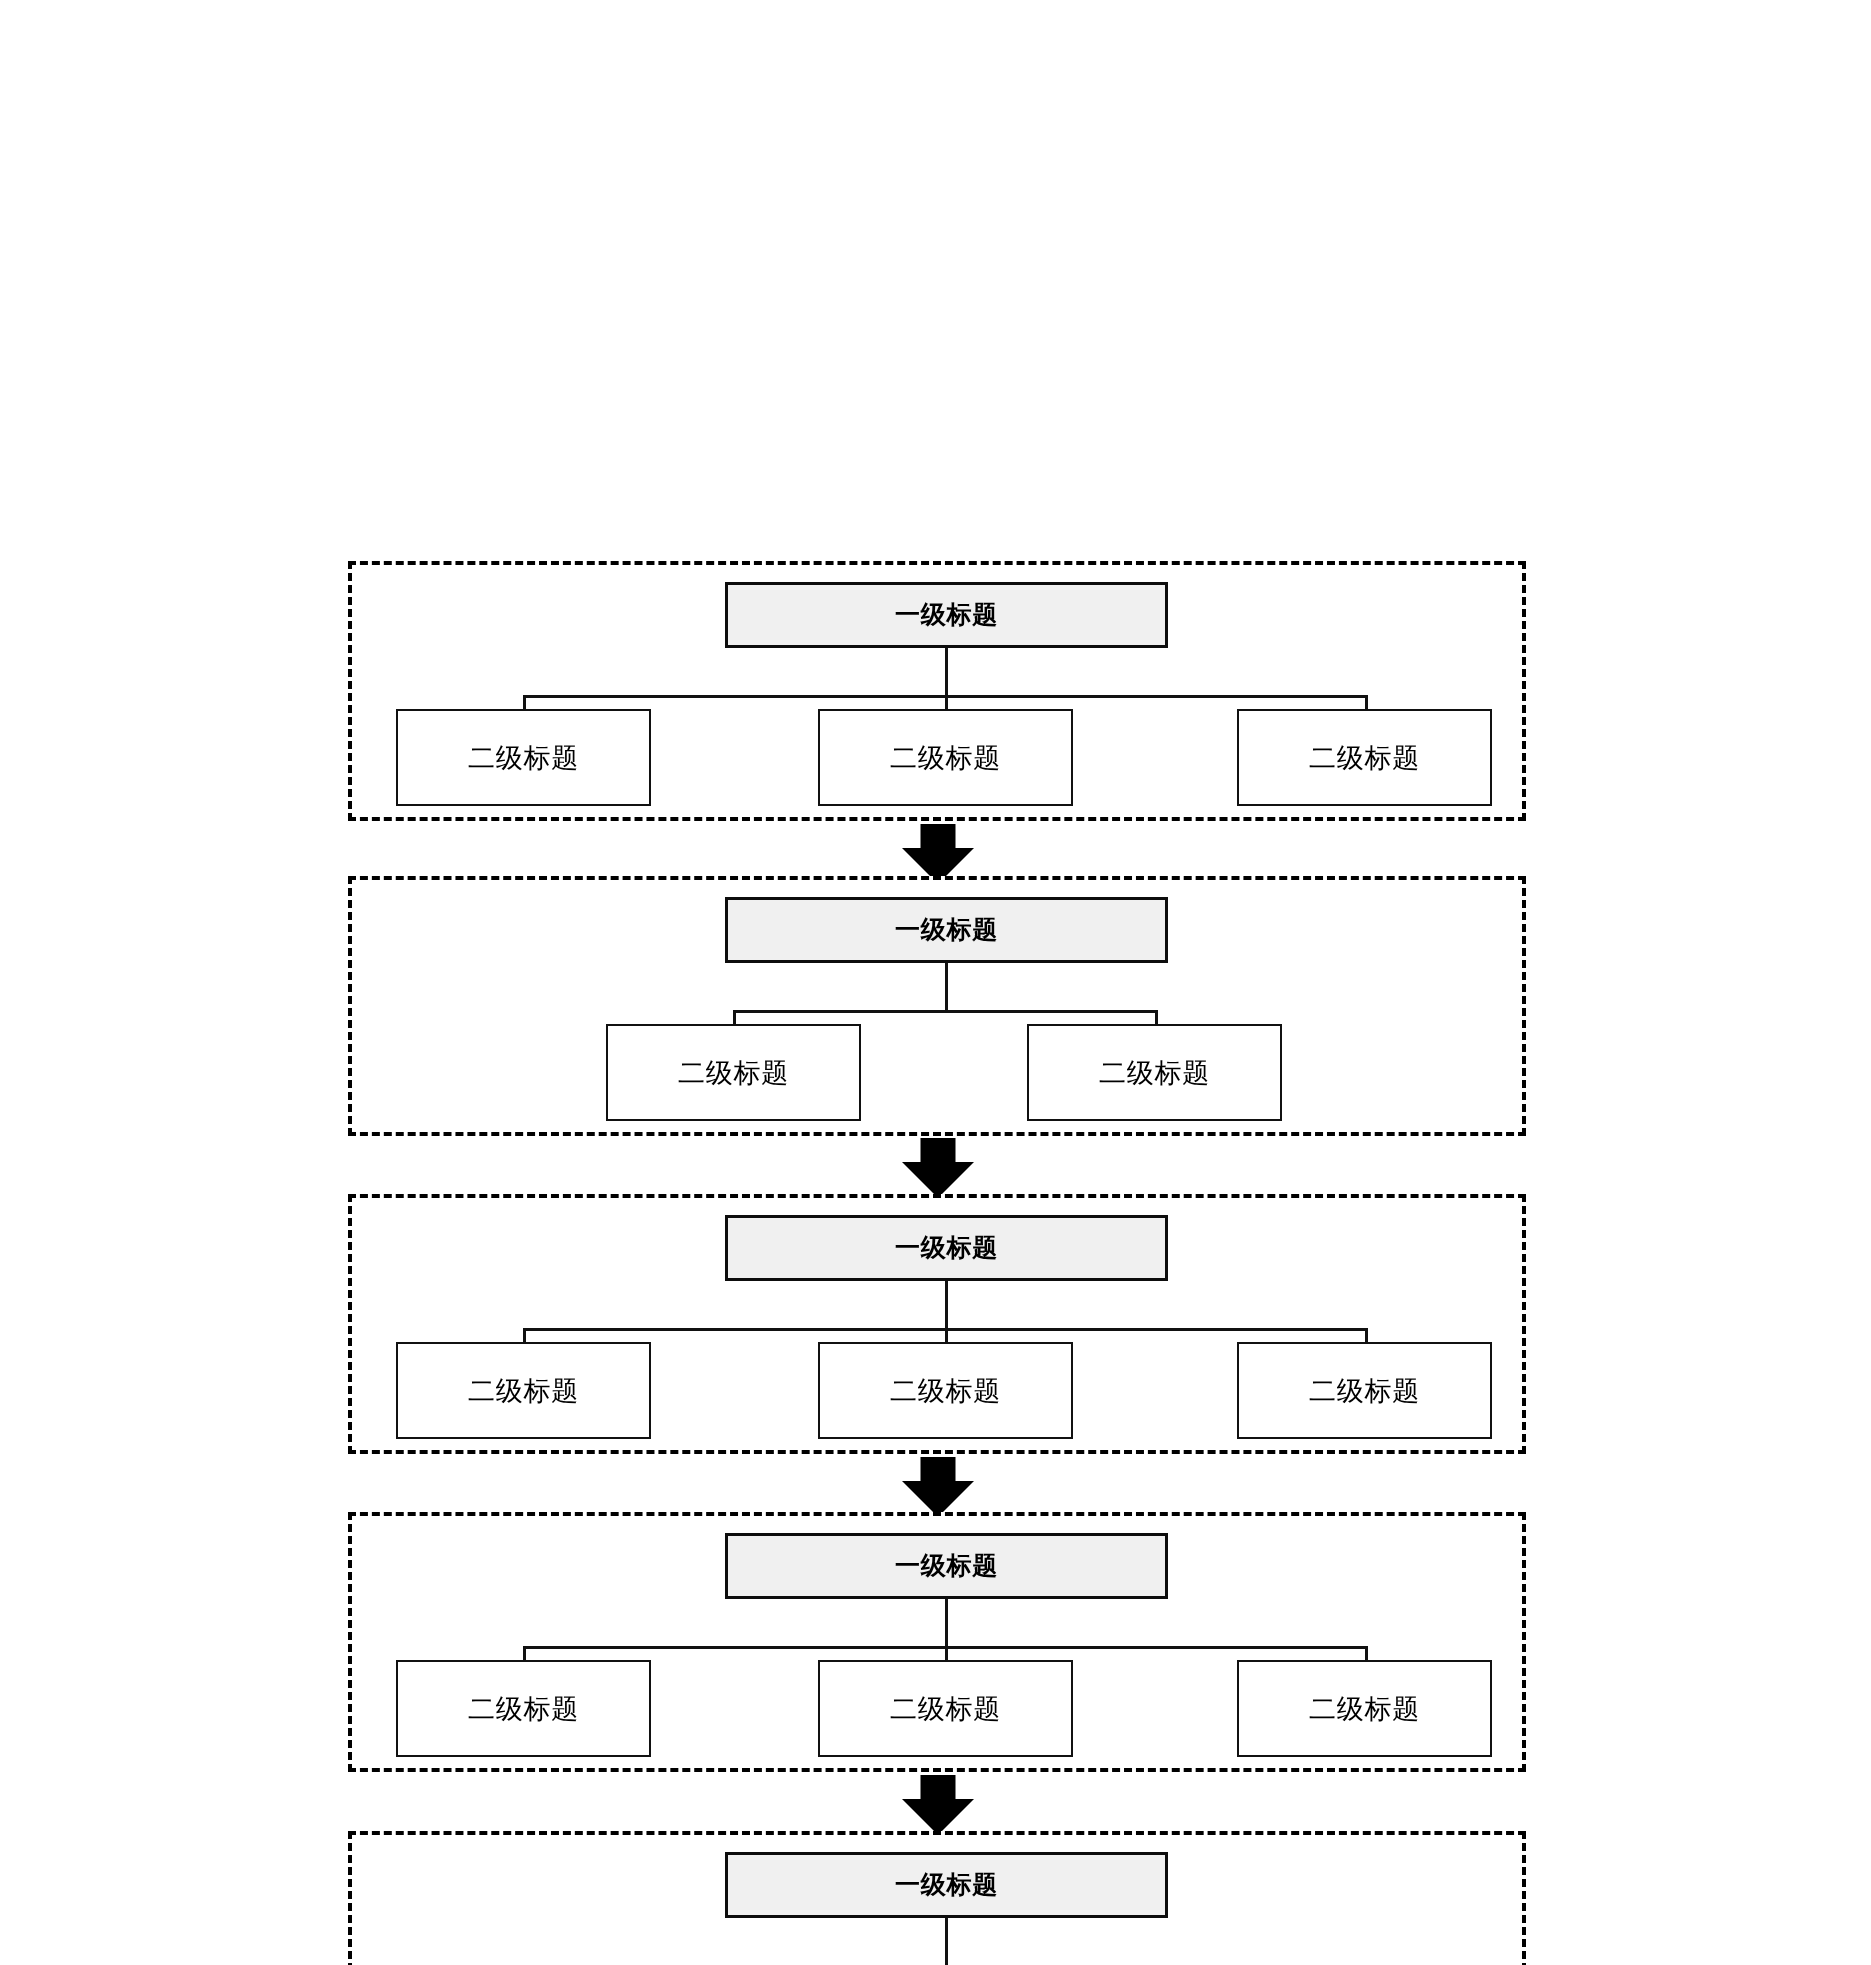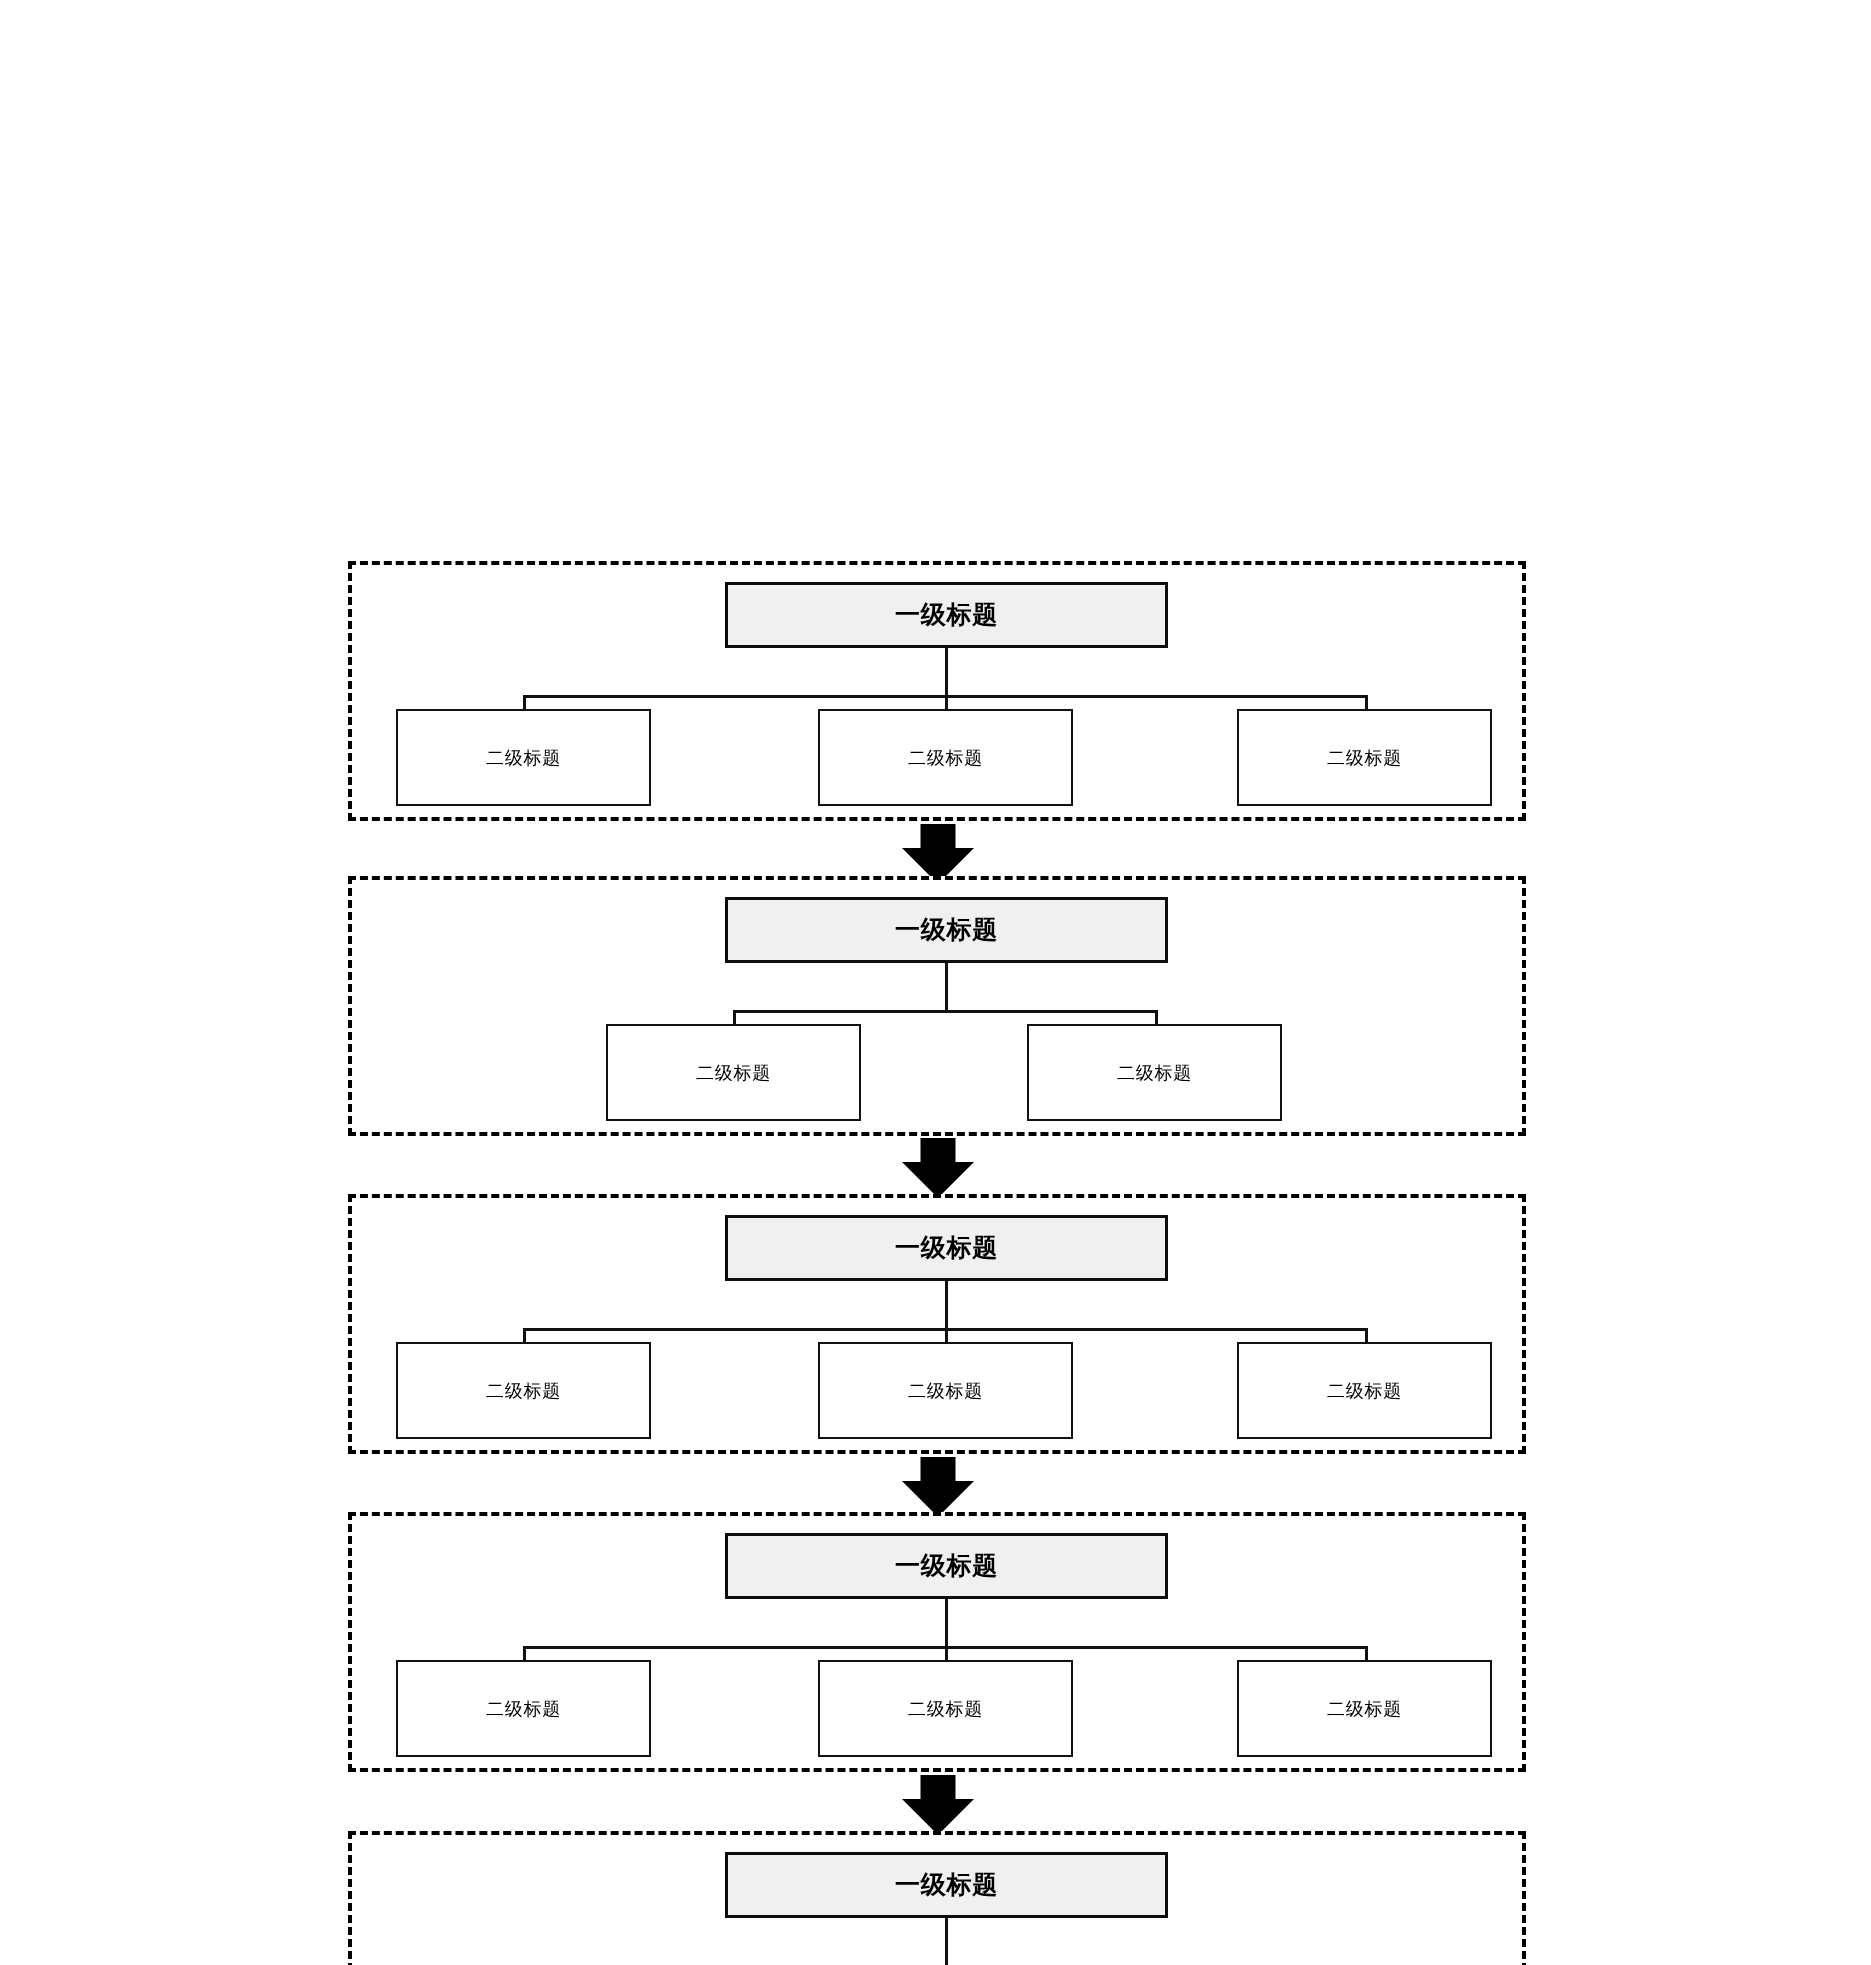--- a/index.html
+++ b/index.html
@@ -39,21 +39,21 @@
     background:#F0F0F0;
     border:3.5px solid #0d0d0d;
   }
   .node-label{
     font-family:Liberation Serif, serif;
     color:#000000;
     white-space:nowrap;
     letter-spacing:0.8px;
   }
   .parent .node-label{ font-size:25px; font-weight:700; }
-  .child  .node-label{ font-size:18px; font-weight:400; }
+  .child  .node-label{ font-size:27px; font-weight:400; }
 
   
   .conn{
     position:absolute;
     background:#111111;
   }
   .conn.v{ width:2.8px; }
   .conn.h{ height:2.8px; }
 
   

